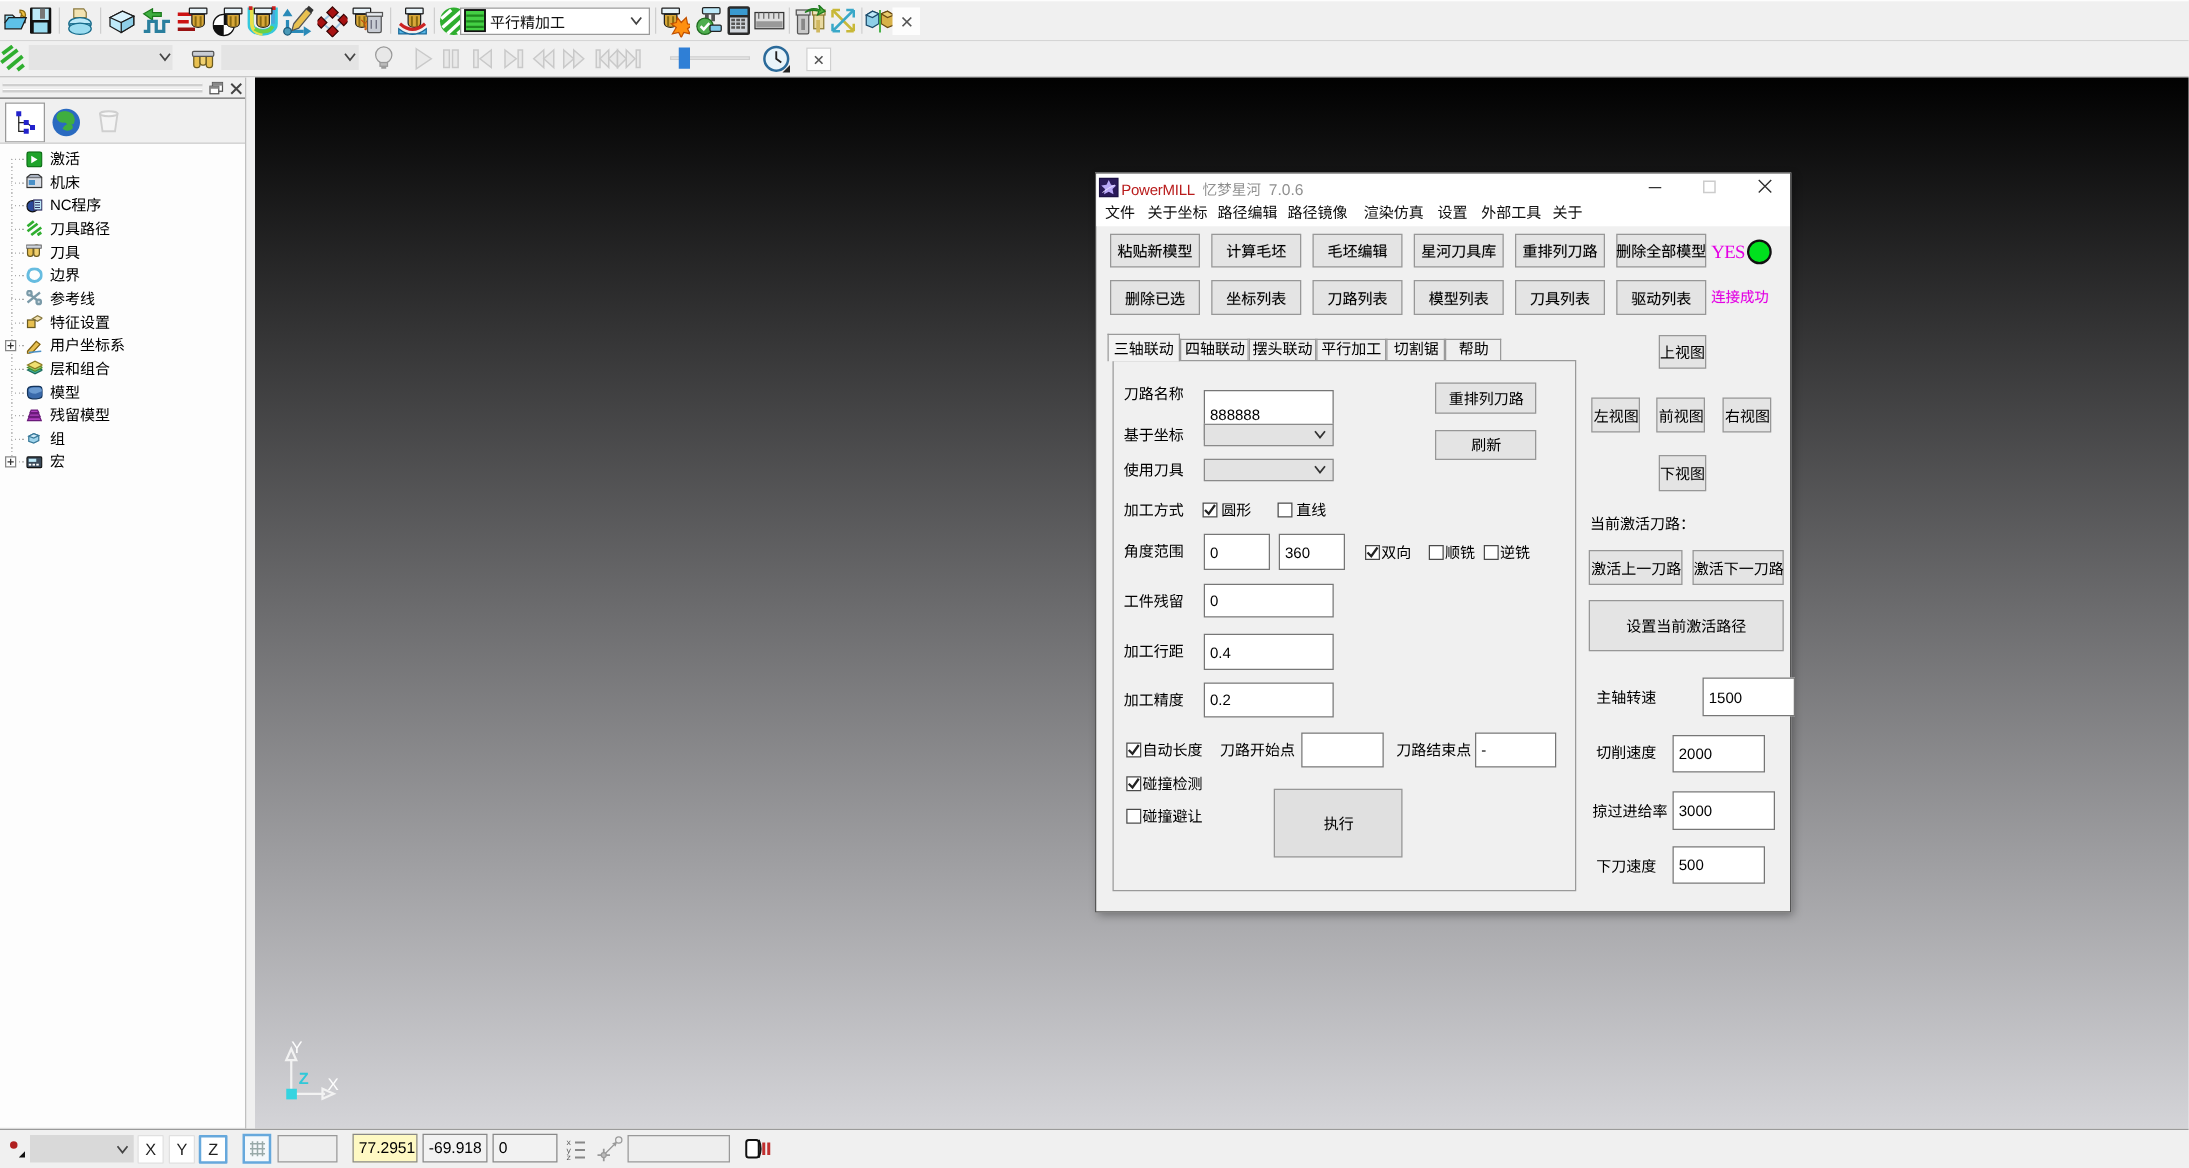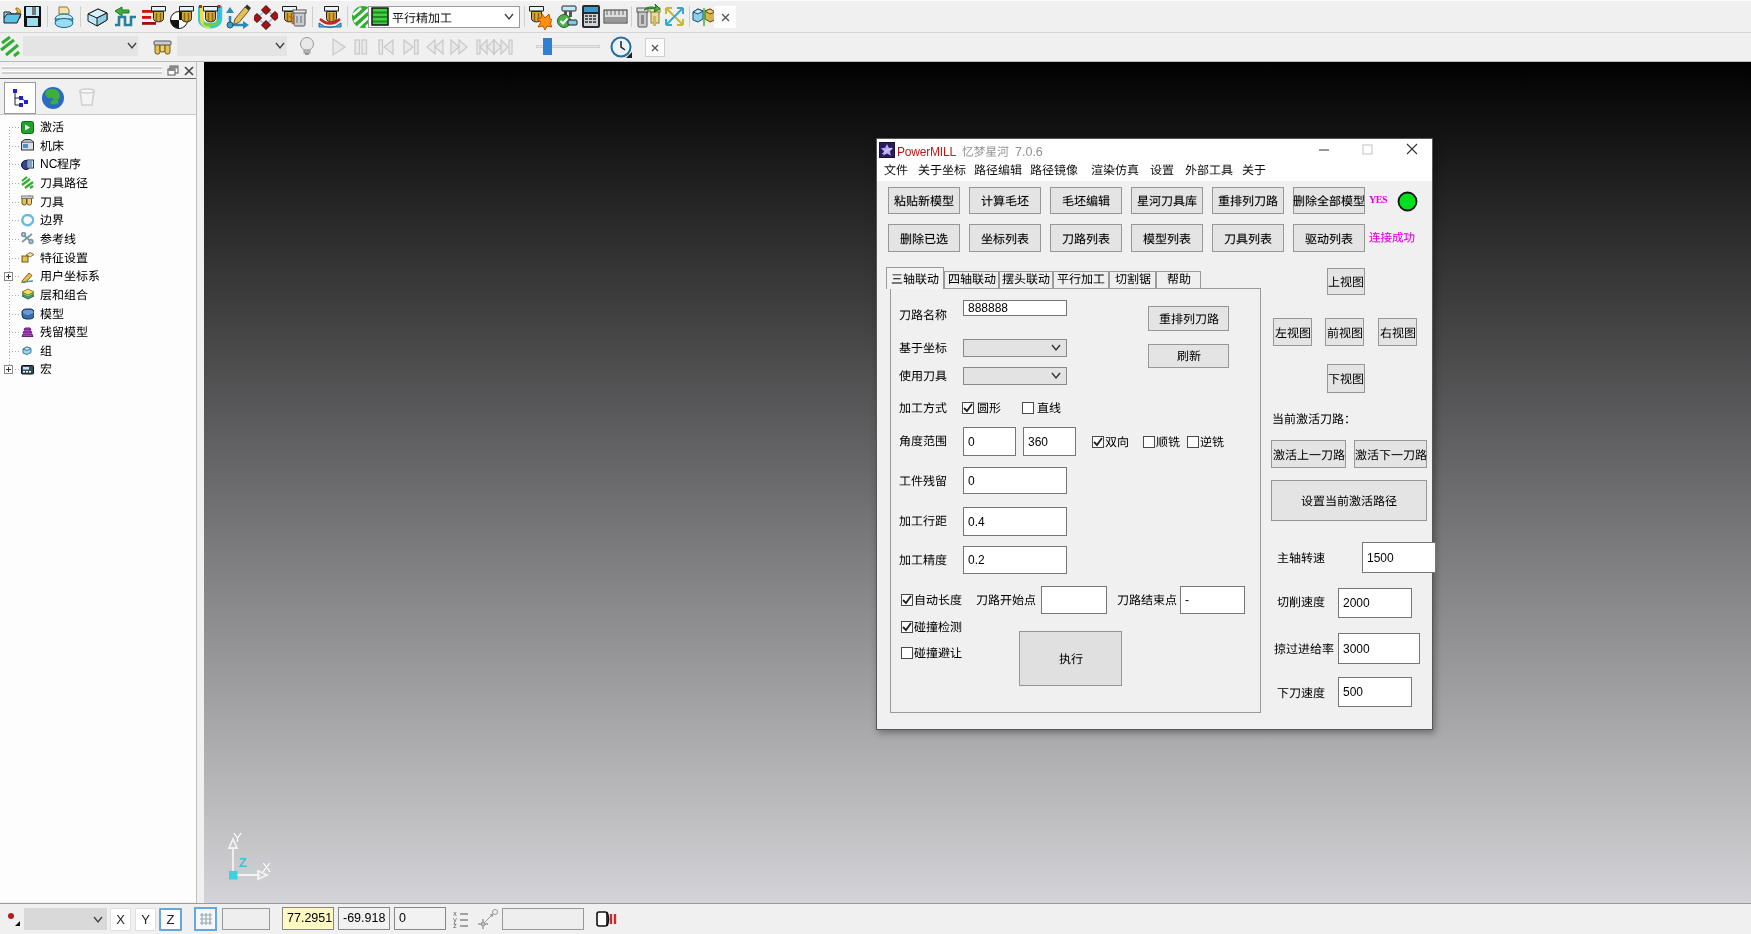--- a/index.html
+++ b/index.html
@@ -915,21 +915,21 @@
   </svg>
 <div class="btn" style="left:1293px;top:224px;width:72px;height:28px"></div>
 <svg class="ct" style="left:1305.0px;top:226.5px" width="50" height="26">
     <g fill="#000" stroke="#000" stroke-width="8" transform="translate(0,16.32) scale(0.01200,-0.01200)">
       <use href="#g9A71" x="0"></use>
       <use href="#g52A8" x="1000"></use>
       <use href="#g5217" x="2000"></use>
       <use href="#g8868" x="3000"></use>
     </g>
   </svg>
-<div class="a" style="left:1369px;top:194px;font-family:'Liberation Serif',serif;font-weight:bold;font-size:10px;letter-spacing:-0.5px;color:#e400e4">YES</div>
+<div class="a" style="left:1369px;top:194px;font-family:'Liberation Serif',serif;font-weight:normal;font-size:15px;letter-spacing:-0.5px;color:#e400e4">YES</div>
 <svg class="a" style="left:1397px;top:191px" width="21" height="21">
     <circle cx="10.5" cy="10.5" r="9" fill="#00e01e" stroke="#111" stroke-width="1.8"></circle>
   </svg>
 <svg class="ct" style="left:1369.0px;top:225.5px" width="48" height="25">
     <g fill="#e400e4" stroke="#e400e4" stroke-width="10" transform="translate(0,15.64) scale(0.01150,-0.01150)">
       <use href="#g8FDE" x="0"></use>
       <use href="#g63A5" x="1000"></use>
       <use href="#g6210" x="2000"></use>
       <use href="#g529F" x="3000"></use>
     </g>
@@ -1043,21 +1043,21 @@
     </g>
   </svg>
 <svg class="ct" style="left:899.0px;top:548.0px" width="50" height="26">
     <g fill="#000" transform="translate(0,16.32) scale(0.01200,-0.01200)">
       <use href="#g52A0" x="0"></use>
       <use href="#g5DE5" x="1000"></use>
       <use href="#g7CBE" x="2000"></use>
       <use href="#g5EA6" x="3000"></use>
     </g>
   </svg>
-<div class="inp" style="left:963px;top:300px;width:104px;height:16px">888888</div>
+<div class="inp" style="left:963px;top:312px;width:104px;height:40px">888888</div>
 <div class="drop" style="left:963px;top:339px;width:104px;height:18px"></div>
 <svg class="a" style="left:1051px;top:344px" width="10" height="8">
     <path d="M1 1 L5 6 L9 1" fill="none" stroke="#333" stroke-width="1.4"></path>
   </svg>
 <div class="drop" style="left:963px;top:367px;width:104px;height:18px"></div>
 <svg class="a" style="left:1051px;top:372px" width="10" height="8">
     <path d="M1 1 L5 6 L9 1" fill="none" stroke="#333" stroke-width="1.4"></path>
   </svg>
 <div class="chk" style="left:962px;top:402px"></div>
 <svg class="a" style="left:962px;top:402px" width="12" height="12">

